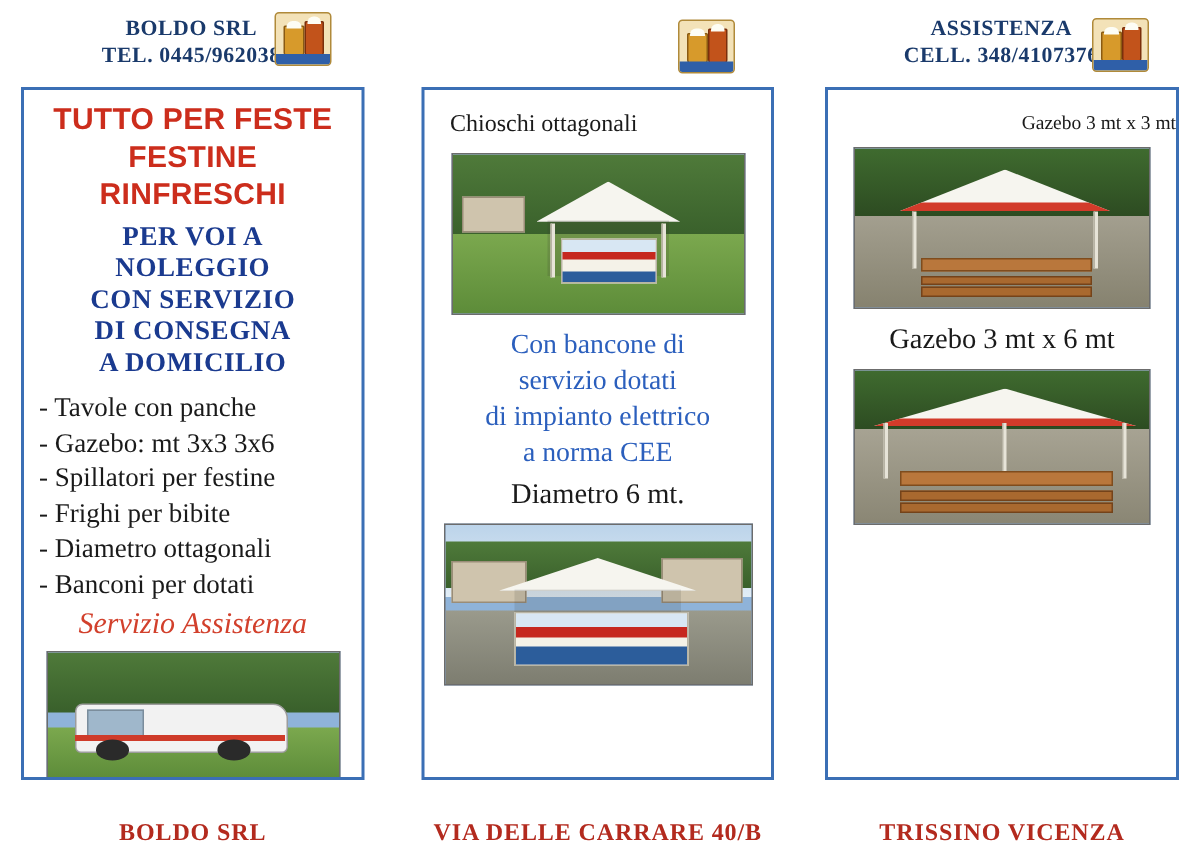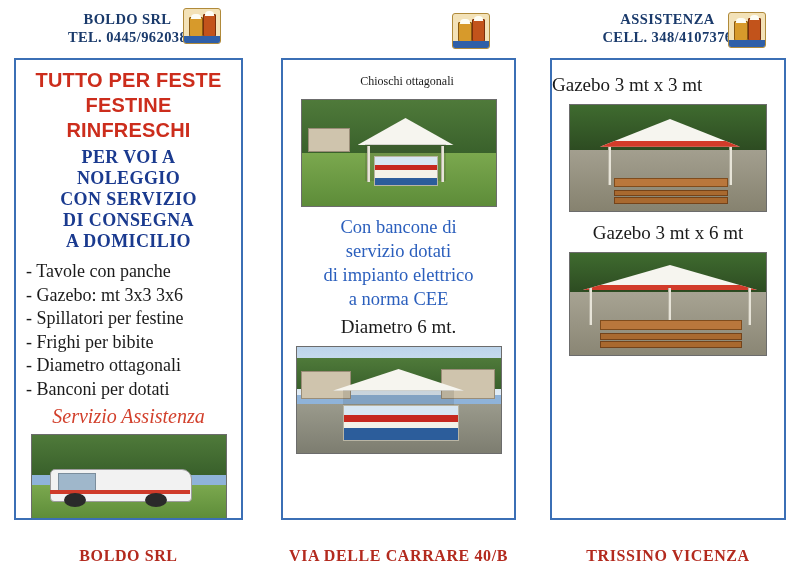--- a/index.html
+++ b/index.html
@@ -158,44 +158,44 @@
     text-align: center;
     color: #d2402c;
     font-family: "Liberation Serif", serif;
     font-style: italic;
     font-size: 20px;
   }
 
   
   .p2-title {
     margin: 14px 0 0 17px;
-    text-align: center;
+    text-align: left;
     color: #1a1a1a;
-    font-size: 12px;
+    font-size: 16px;
   }
   .p2-caption {
     margin: 8px 0 0 0;
     text-align: center;
     color: #2b5fbd;
     font-size: 18.5px;
     line-height: 24px;
   }
   .p2-diam {
     margin: 5px 0 0 0;
     text-align: center;
     color: #1a1a1a;
     font-size: 19px;
   }
 
   
   .p3-title {
     margin: 14px 0 0 0;
-    text-align: left;
+    text-align: right;
     color: #1a1a1a;
-    font-size: 19px;
+    font-size: 13px;
   }
   .p3-title2 {
     margin: 10px 0 0 0;
     text-align: center;
     color: #1a1a1a;
     font-size: 19px;
   }
   .oval {
     margin: 10px auto 0 auto;
     width: 184px;

